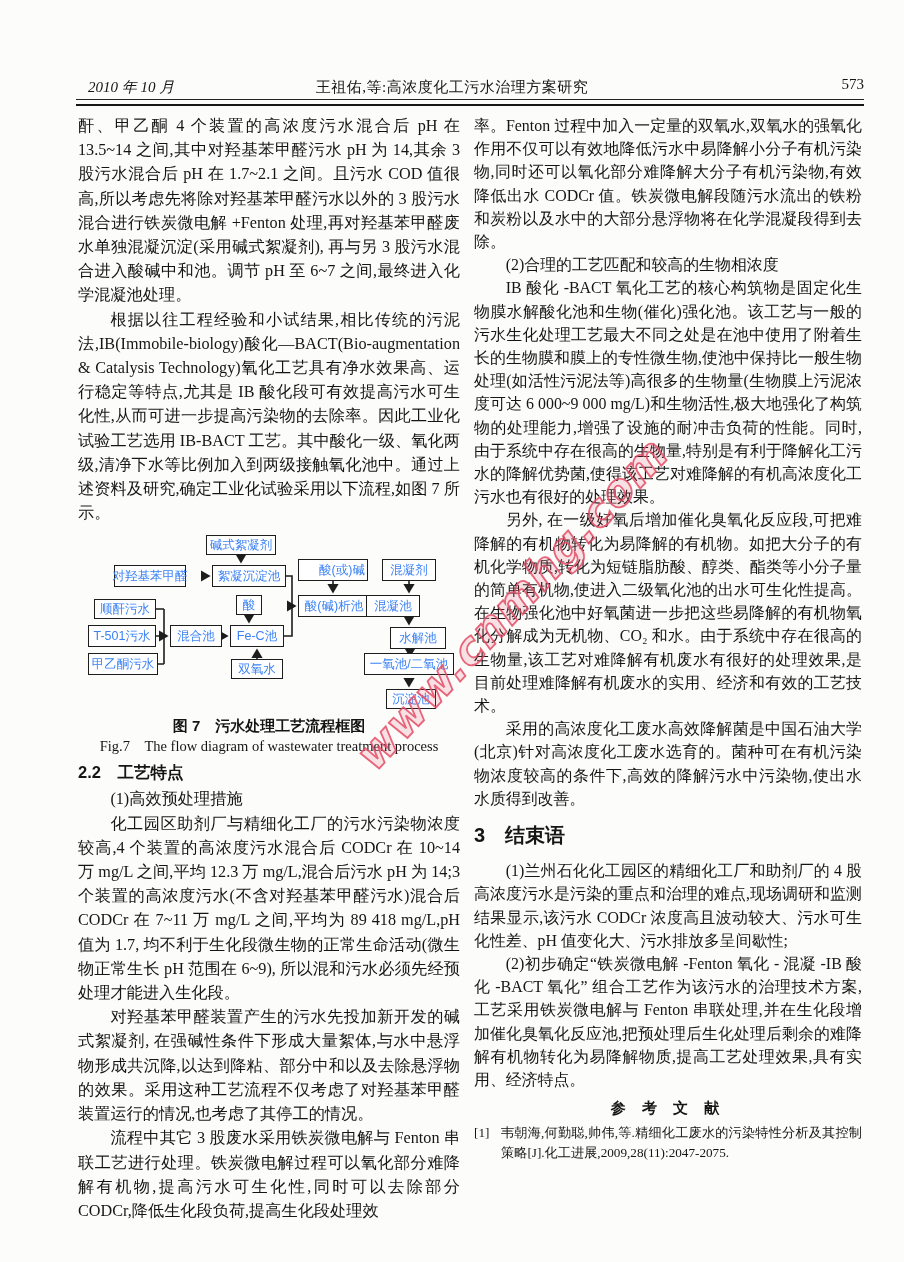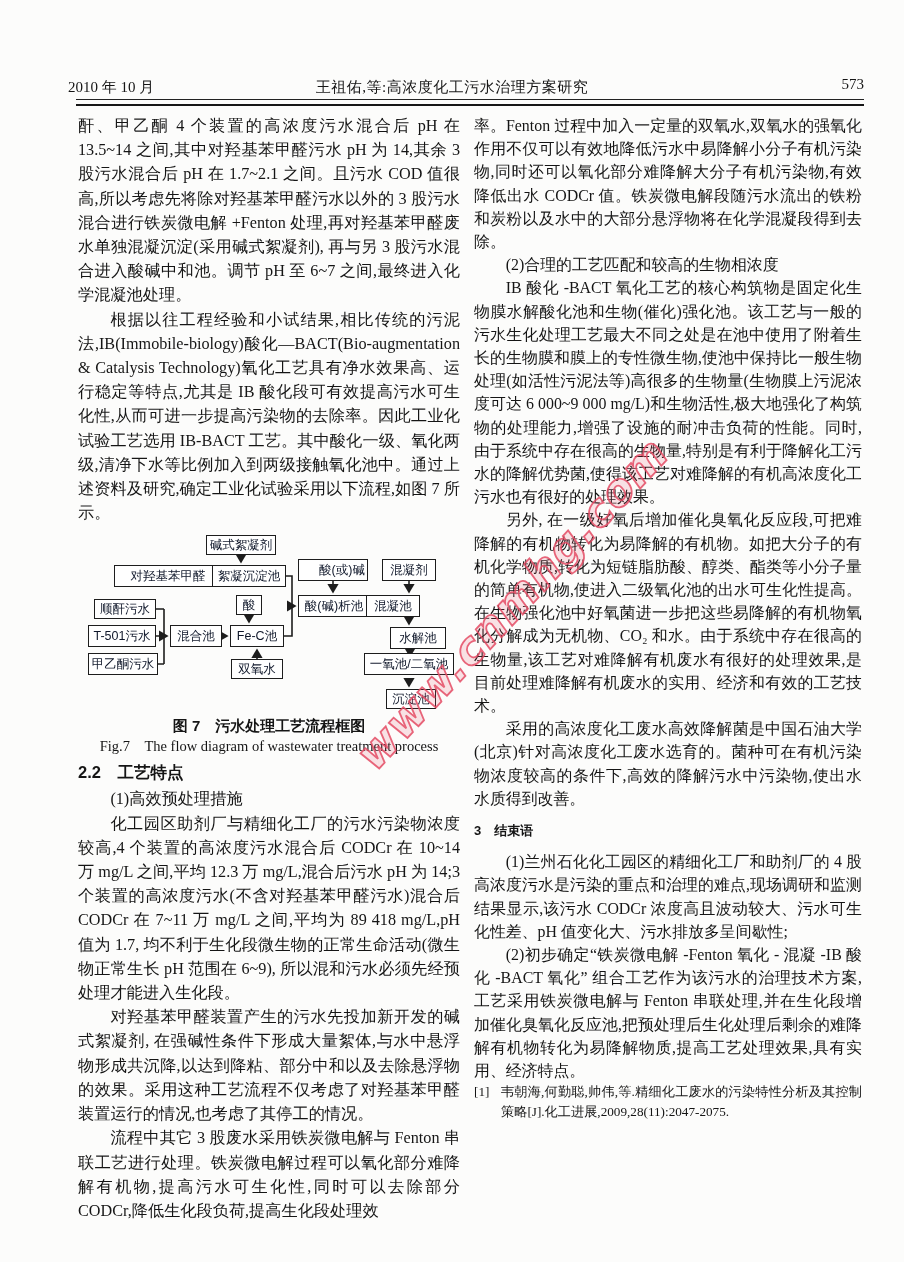--- a/index.html
+++ b/index.html
@@ -1,41 +1,41 @@
 <!DOCTYPE html>
 <html><head>
 <meta charset="utf-8">
 <style>
   html,body{margin:0;padding:0;background:#e9e9e7;}
   .page{position:relative;width:904px;height:1262px;background:#fcfcfb;overflow:hidden;
         font-family:"Liberation Serif","DejaVu Serif",serif;color:#151515;}
   
-  .hdr-date{position:absolute;left:68px;top:78px;font-size:15px;}
+  .hdr-date{position:absolute;left:88px;top:78px;font-size:15px;font-style:italic;}
   .hdr-title{position:absolute;left:0;top:78px;width:100%;text-align:center;font-size:15px;letter-spacing:.5px;}
   .hdr-page{position:absolute;right:40px;top:76px;font-size:15px;}
   .hdr-rule{position:absolute;left:76px;top:99px;width:788px;height:4px;
             border-top:1px solid #222;border-bottom:2.5px solid #161616;}
   
   .col{position:absolute;top:114px;}
   .col-left{left:78px;width:382px;}
   .col-right{left:474px;width:388px;}
   .col-left p.body{font-size:16.2px;line-height:24.2px;}
   .col-right p.body{font-size:15.9px;line-height:23.2px;}
   p.body{margin:0;text-align:justify;text-indent:2em;}
   p.noindent{text-indent:0;}
   .h22{font-family:"Liberation Sans","DejaVu Sans",sans-serif;font-weight:bold;
        font-size:16.5px;margin:6px 0 3px;}
   .h3sec{font-family:"Liberation Sans","DejaVu Sans",sans-serif;font-weight:bold;
-         font-size:13px;margin:12px 0 10px;}
+         font-size:20px;margin:12px 0 10px;}
   
   .figure{position:relative;width:382px;height:182px;margin:8px 0 2px;
           font-family:"Liberation Sans","DejaVu Sans",sans-serif;}
   .fbox{position:absolute;border:1.6px solid #1d1d1d;background:#fff;box-sizing:border-box;
         display:flex;align-items:center;justify-content:center;text-align:center;
-        font-size:12.5px;line-height:1;padding:1px 2px;white-space:nowrap;color:#0f172a;}
+        font-size:12.5px;line-height:1;padding:1px 2px;white-space:nowrap;color:#3b82f6;}
   .figure svg{position:absolute;left:0;top:0;}
   .cap-zh{text-align:center;font-family:"Liberation Sans","DejaVu Sans",sans-serif;
           font-weight:bold;font-size:15px;margin:2px 0 0;}
   .cap-en{text-align:center;font-size:14.5px;margin:1px 0 4px;}
   
   .refhead{text-align:center;font-family:"Liberation Sans","DejaVu Sans",sans-serif;
            font-weight:bold;font-size:15px;letter-spacing:6px;margin:8px 0 5px;}
   .ref{position:relative;padding-left:27px;font-size:13.2px;line-height:19.5px;text-align:justify;}
   .ref .mk{position:absolute;left:0;top:0;}
   
@@ -80,21 +80,21 @@
           <line x1="214" y1="73" x2="217" y2="73" marker-end="url(#ah)"></line>
           <line x1="255" y1="48" x2="255" y2="59" marker-end="url(#ah)"></line>
           <line x1="292" y1="73" x2="301" y2="73" marker-end="url(#ah)"></line>
           <line x1="331" y1="48" x2="331" y2="59" marker-end="url(#ah)"></line>
           <line x1="331" y1="84" x2="331" y2="91" marker-end="url(#ah)"></line>
           <line x1="332" y1="116" x2="332" y2="123" marker-end="url(#ah)"></line>
           <line x1="331" y1="148" x2="331" y2="153" marker-end="url(#ah)"></line>
         </g>
       </svg>
       <div class="fbox" style="left:128px;top:2px;width:70px;height:20px;">碱式絮凝剂</div>
-      <div class="fbox" style="left:36px;top:32px;width:108px;height:22px;">对羟基苯甲醛</div>
+      <div class="fbox" style="left:36px;top:32px;width:72px;height:22px;">对羟基苯甲醛</div>
       <div class="fbox" style="left:134px;top:32px;width:74px;height:22px;">絮凝沉淀池</div>
       <div class="fbox" style="left:220px;top:26px;width:70px;height:22px;padding-left:20px;">酸(或)碱</div>
       <div class="fbox" style="left:304px;top:26px;width:54px;height:22px;">混凝剂</div>
       <div class="fbox" style="left:158px;top:62px;width:26px;height:20px;">酸</div>
       <div class="fbox" style="left:220px;top:62px;width:72px;height:22px;">酸(碱)析池</div>
       <div class="fbox" style="left:288px;top:62px;width:54px;height:22px;">混凝池</div>
       <div class="fbox" style="left:16px;top:66px;width:62px;height:20px;">顺酐污水</div>
       <div class="fbox" style="left:10px;top:92px;width:68px;height:22px;">T-501污水</div>
       <div class="fbox" style="left:92px;top:92px;width:52px;height:22px;">混合池</div>
       <div class="fbox" style="left:152px;top:92px;width:54px;height:22px;">Fe-C池</div>
@@ -116,19 +116,20 @@
 
   <div class="col col-right">
     <p class="body noindent">率。Fenton 过程中加入一定量的双氧水,双氧水的强氧化作用不仅可以有效地降低污水中易降解小分子有机污染物,同时还可以氧化部分难降解大分子有机污染物,有效降低出水 CODCr 值。铁炭微电解段随污水流出的铁粉和炭粉以及水中的大部分悬浮物将在化学混凝段得到去除。</p>
     <p class="body">(2)合理的工艺匹配和较高的生物相浓度</p>
     <p class="body">IB 酸化 -BACT 氧化工艺的核心构筑物是固定化生物膜水解酸化池和生物(催化)强化池。该工艺与一般的污水生化处理工艺最大不同之处是在池中使用了附着生长的生物膜和膜上的专性微生物,使池中保持比一般生物处理(如活性污泥法等)高很多的生物量(生物膜上污泥浓度可达 6 000~9 000 mg/L)和生物活性,极大地强化了构筑物的处理能力,增强了设施的耐冲击负荷的性能。同时,由于系统中存在很高的生物量,特别是有利于降解化工污水的降解优势菌,使得该工艺对难降解的有机高浓度化工污水也有很好的处理效果。</p>
     <p class="body">另外, 在一级好氧后增加催化臭氧化反应段,可把难降解的有机物转化为易降解的有机物。如把大分子的有机化学物质,转化为短链脂肪酸、醇类、酯类等小分子量的简单有机物,使进入二级氧化池的出水可生化性提高。在生物强化池中好氧菌进一步把这些易降解的有机物氧化分解成为无机物、CO₂ 和水。由于系统中存在很高的生物量,该工艺对难降解有机废水有很好的处理效果,是目前处理难降解有机废水的实用、经济和有效的工艺技术。</p>
     <p class="body">采用的高浓度化工废水高效降解菌是中国石油大学(北京)针对高浓度化工废水选育的。菌种可在有机污染物浓度较高的条件下,高效的降解污水中污染物,使出水水质得到改善。</p>
     <div class="h3sec">3　结束语</div>
     <p class="body">(1)兰州石化化工园区的精细化工厂和助剂厂的 4 股高浓度污水是污染的重点和治理的难点,现场调研和监测结果显示,该污水 CODCr 浓度高且波动较大、污水可生化性差、pH 值变化大、污水排放多呈间歇性;</p>
     <p class="body">(2)初步确定“铁炭微电解 -Fenton 氧化 - 混凝 -IB 酸化 -BACT 氧化” 组合工艺作为该污水的治理技术方案,工艺采用铁炭微电解与 Fenton 串联处理,并在生化段增加催化臭氧化反应池,把预处理后生化处理后剩余的难降解有机物转化为易降解物质,提高工艺处理效果,具有实用、经济特点。</p>
+    <div class="refhead">参 考 文 献</div>
     <div class="ref">
       <span class="mk">[1]</span>
       <span>韦朝海,何勤聪,帅伟,等.精细化工废水的污染特性分析及其控制策略[J].化工进展,2009,28(11):2047-2075.</span>
     </div>
   </div>
 
 </div>
 
 </body></html>

